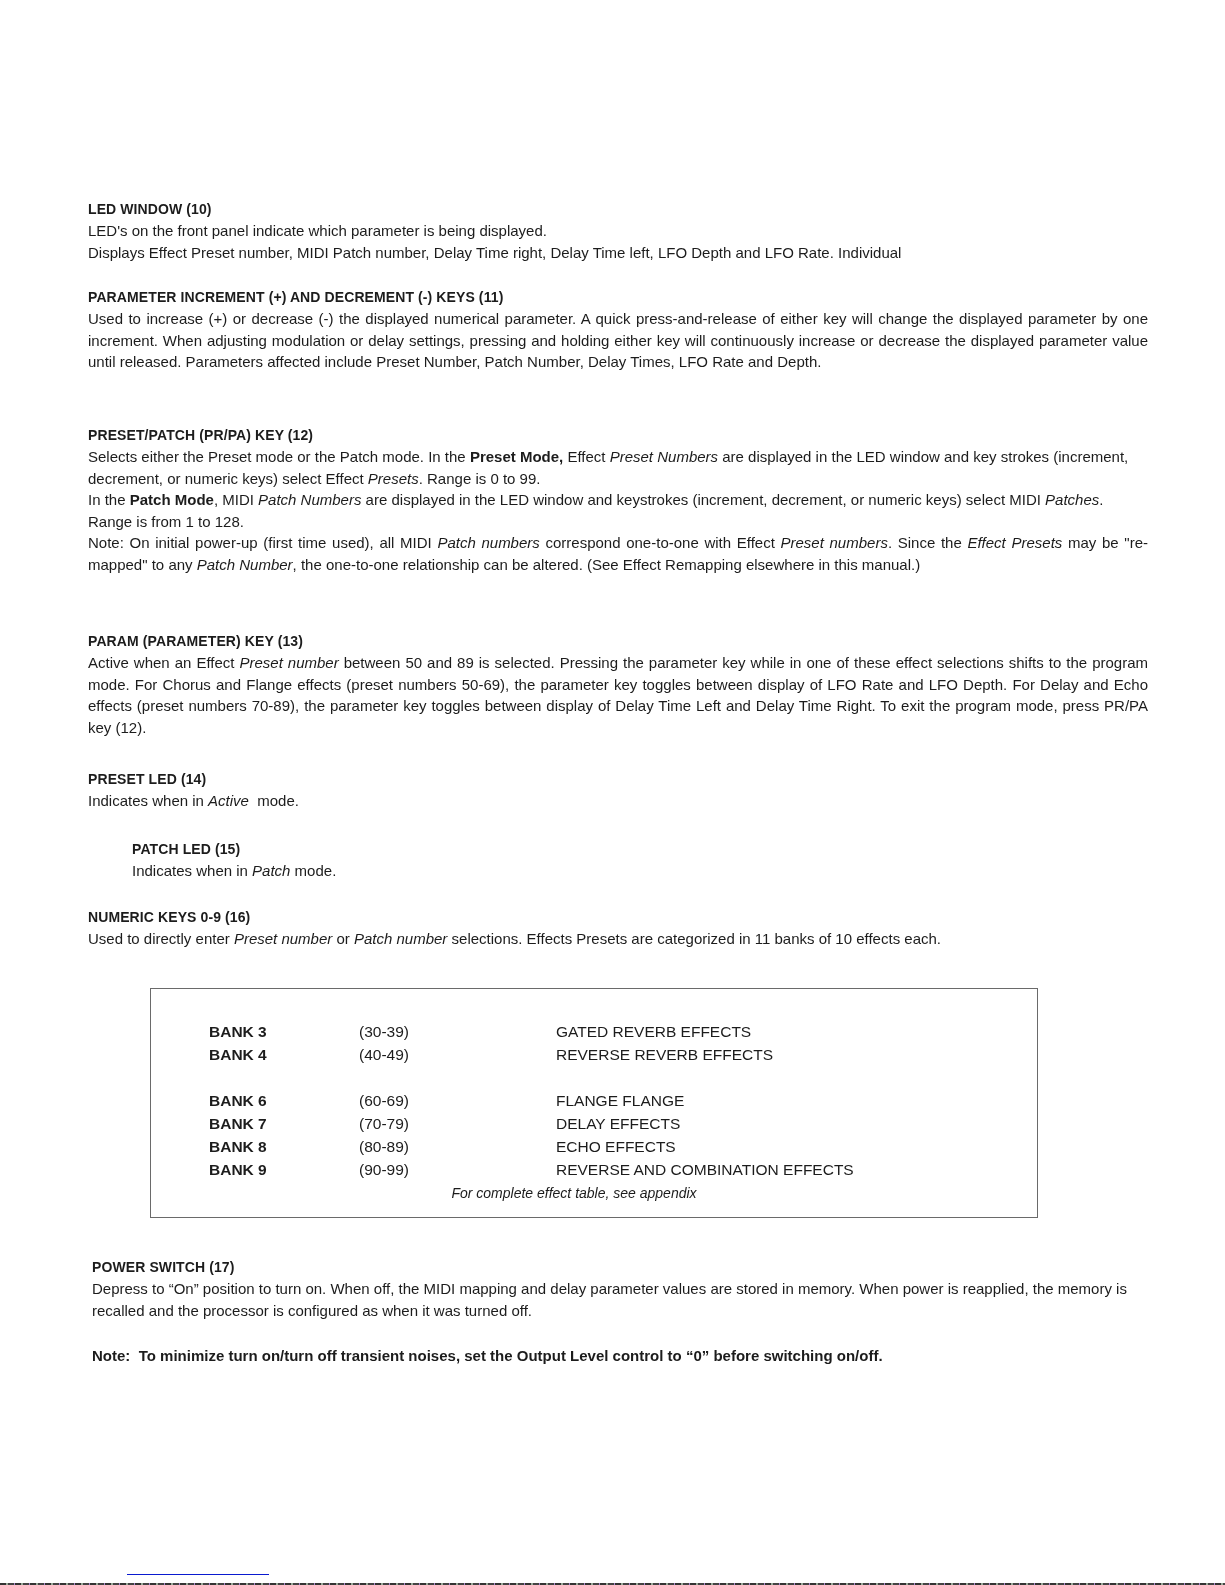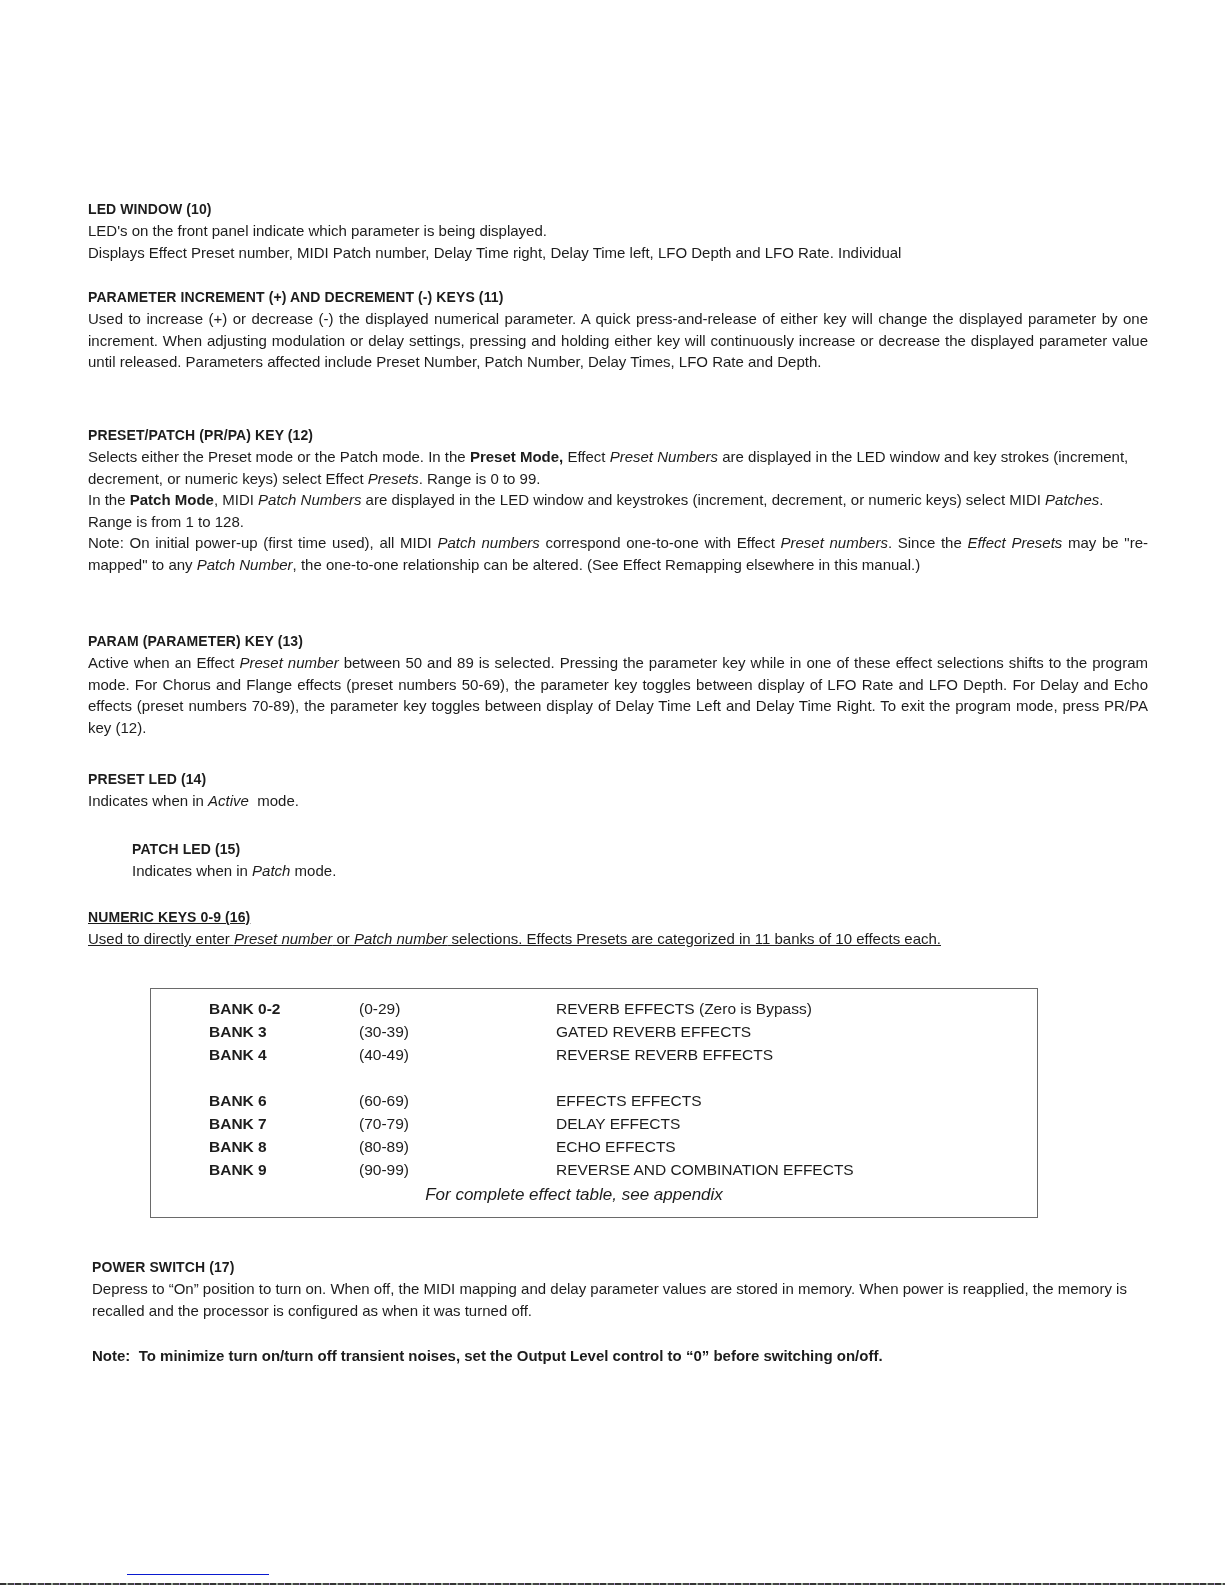--- a/index.html
+++ b/index.html
@@ -14,21 +14,21 @@
     .b { font-weight: bold; }
     .i { font-style: italic; }
     .bank-box {
       position: absolute; left: 150px; top: 988px; width: 888px; height: 230px;
       border: 1.5px solid #6a6a6a; box-sizing: border-box;
     }
     .bank-row { position: absolute; left: 0; width: 100%; height: 23px; font-size: 15.5px; line-height: 23px; }
     .bank-row .bn { position: absolute; left: 58px; font-weight: bold; }
     .bank-row .br { position: absolute; left: 208px; }
     .bank-row .be { position: absolute; left: 405px; }
-    .bank-foot { position: absolute; left: 0; width: 100%; top: 196px; text-align: center; font-style: italic; font-size: 17px; padding-right: 40px; box-sizing: border-box; }
+    .bank-foot { position: absolute; left: 0; width: 100%; top: 196px; text-align: center; font-style: italic; font-size: 14px; padding-right: 40px; box-sizing: border-box; }
     .footer-link { position: absolute; left: 127px; top: 1574px; width: 142px; height: 1px; background: #0a1ad0; }
     .footer-strip {
       position: absolute; left: 0; top: 1583px; width: 1225px; height: 2px;
       background: repeating-linear-gradient(90deg, #333 0 6px, #9a9 6px 8px, #444 8px 14px, #a8c 14px 15px);
     }
   </style>
 </head>
 <body>
 
 <div class="sec" style="top:198px;">
@@ -57,45 +57,40 @@
 <div class="sec" style="top:768px;">
   <div class="h">PRESET LED (14)</div>
   <div class="p" style="white-space:pre;"><span>Indicates when in </span><span class="i">Active</span><span>  mode.</span></div>
 </div>
 
 <div class="sec" style="top:838px;margin-left:44px;">
   <div class="h">PATCH LED (15)</div>
   <div class="p"><span>Indicates when in </span><span class="i">Patch</span><span> mode.</span></div>
 </div>
 
-<div class="sec" style="top:906px;text-decoration:underline;">
+<div class="sec" style="top:906px;">
   <div class="h">NUMERIC KEYS 0-9 (16)</div>
   <div class="p"><span>Used to directly enter </span><span class="i">Preset number</span><span> or </span><span class="i">Patch number</span><span> selections. Effects Presets are categorized in 11 banks of 10 effects each.</span></div>
 </div>
 
 <div class="bank-box">
-  <div class="bank-row" style="top:8px;">
-    <span class="bn">BANK 0-2</span>
-    <span class="br">(0-29)</span>
-    <span class="be">REVERB EFFECTS (Zero is Bypass)</span>
-  </div>
   <div class="bank-row" style="top:31px;">
     <span class="bn">BANK 3</span>
     <span class="br">(30-39)</span>
     <span class="be">GATED REVERB EFFECTS</span>
   </div>
   <div class="bank-row" style="top:54px;">
     <span class="bn">BANK 4</span>
     <span class="br">(40-49)</span>
     <span class="be">REVERSE REVERB EFFECTS</span>
   </div>
   <div class="bank-row" style="top:100px;">
     <span class="bn">BANK 6</span>
     <span class="br">(60-69)</span>
-    <span class="be">EFFECTS EFFECTS</span>
+    <span class="be">FLANGE FLANGE</span>
   </div>
   <div class="bank-row" style="top:123px;">
     <span class="bn">BANK 7</span>
     <span class="br">(70-79)</span>
     <span class="be">DELAY EFFECTS</span>
   </div>
   <div class="bank-row" style="top:146px;">
     <span class="bn">BANK 8</span>
     <span class="br">(80-89)</span>
     <span class="be">ECHO EFFECTS</span>

